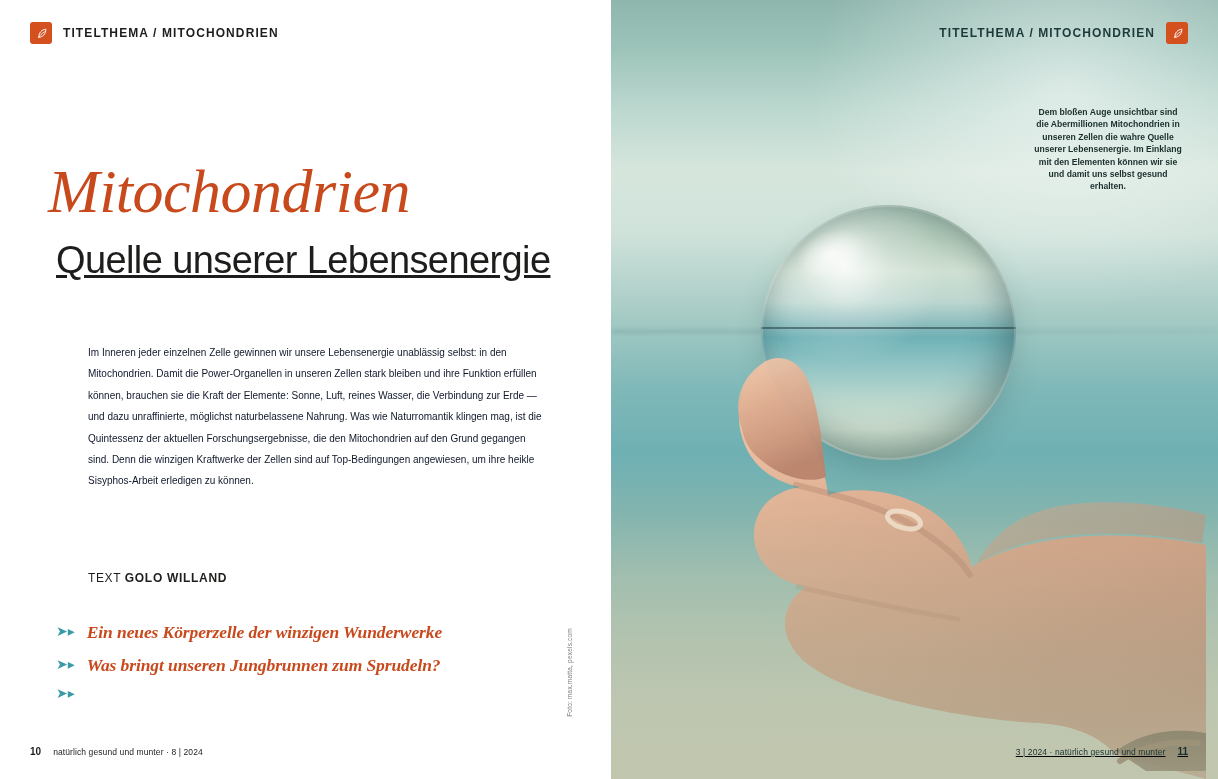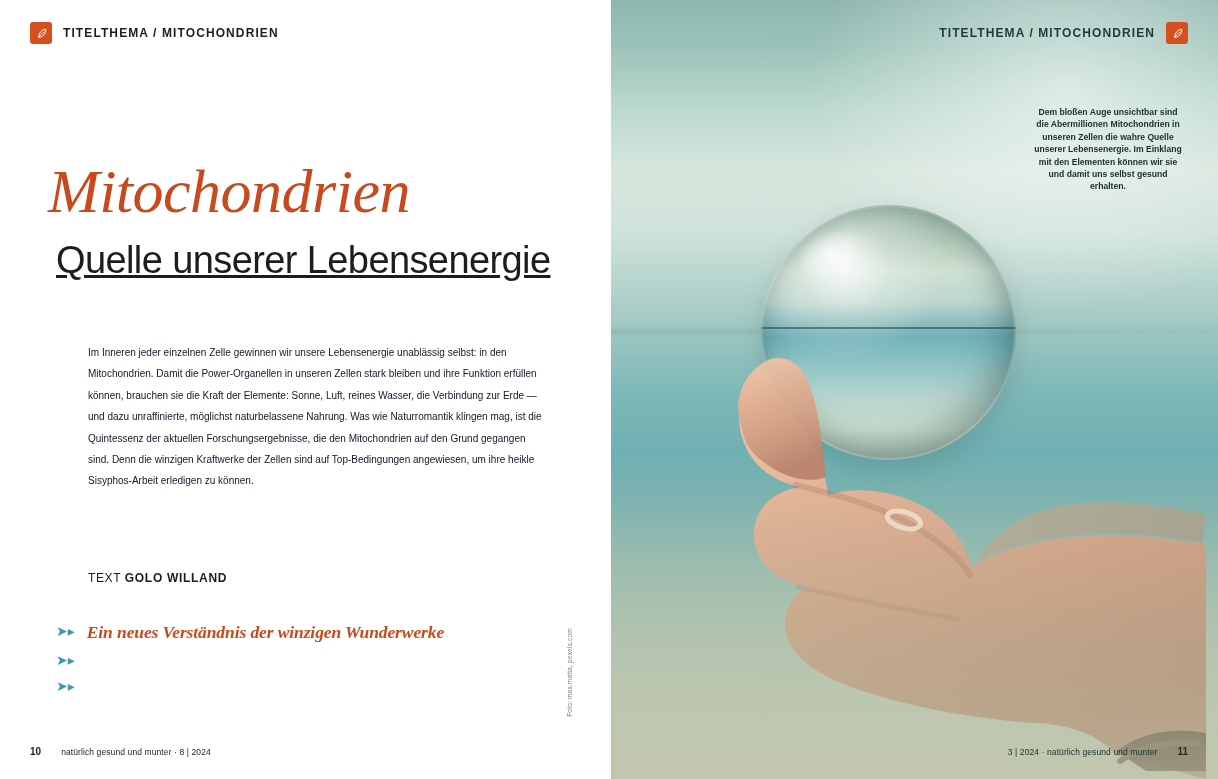--- a/index.html
+++ b/index.html
@@ -143,21 +143,21 @@
     letter-spacing: 0.2px;
     white-space: nowrap;
   }
 
   .folio-left {
     position: absolute;
     left: 30px;
     bottom: 22px;
     display: flex;
     align-items: baseline;
-    gap: 20px;
+    gap: 12px;
   }
   .folio-num {
     font-size: 10px;
     font-weight: 700;
     color: #1d1d1b;
   }
   .folio-title {
     font-size: 8.5px;
     color: #1d1d1b;
     letter-spacing: 0.1px;
@@ -293,24 +293,25 @@
     color: #1a2e2b;
     text-align: center;
   }
 
   .folio-right {
     position: absolute;
     right: 30px;
     bottom: 22px;
     display: flex;
     align-items: baseline;
-    gap: 4px;
+    gap: 12px;
+    text-decoration: underline;
   }
   .folio-right .folio-title { color: #17302e; }
-  .folio-right .folio-num { color: #17302e; margin-left: 16px; }
+  .folio-right .folio-num { color: #17302e; }
 </style>
 </head>
 <body>
 
 <div id="spread">
 
   <div class="page-left">
 
     <div class="run-head-left">
       <span class="leaf-badge">
@@ -328,24 +329,25 @@
     <div class="lead-text">Im Inneren jeder einzelnen Zelle gewinnen wir unsere Lebensenergie unablässig selbst: in den Mitochondrien. Damit die Power-Organellen in unseren Zellen stark bleiben und ihre Funktion erfüllen können, brauchen sie die Kraft der Elemente: Sonne, Luft, reines Wasser, die Verbindung zur Erde — und dazu unraffinierte, möglichst naturbelassene Nahrung. Was wie Naturromantik klingen mag, ist die Quintessenz der aktuellen Forschungsergebnisse, die den Mitochondrien auf den Grund gegangen sind. Denn die winzigen Kraftwerke der Zellen sind auf Top-Bedingungen angewiesen, um ihre heikle Sisyphos-Arbeit erledigen zu können.</div>
 
     <div class="byline">
       <span class="label">TEXT</span>
       <span class="author">GOLO WILLAND</span>
     </div>
 
     <div class="teaser-list">
       <div class="teaser-item">
         <span class="teaser-arrow">➤▸</span>
-        <span class="teaser-text">Ein neues Verständnis der winzigen Wunderwerke</span>
+        <span class="teaser-text">Ein neues Körperzelle der winzigen Wunderwerke</span>
       </div>
       <div class="teaser-item">
         <span class="teaser-arrow">➤▸</span>
+        <span class="teaser-text">Was bringt unseren Jungbrunnen zum Sprudeln?</span>
       </div>
       <div class="teaser-item">
         <span class="teaser-arrow">➤▸</span>
       </div>
     </div>
 
     <div class="credit-vertical">Foto: max.matta, pexels.com</div>
 
     <div class="folio-left">
       <span class="folio-num">10</span>

